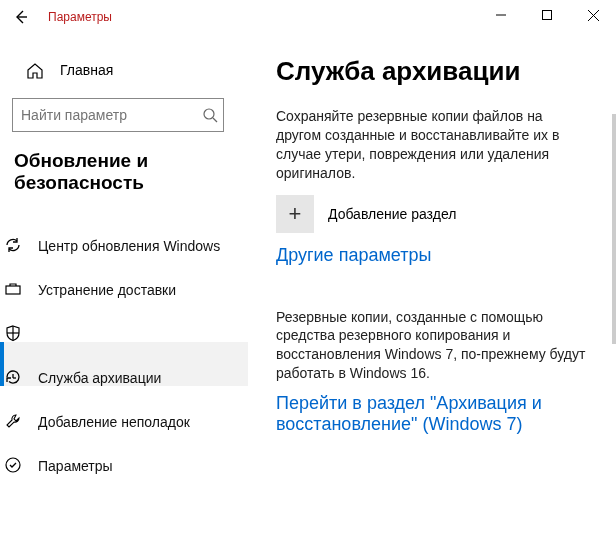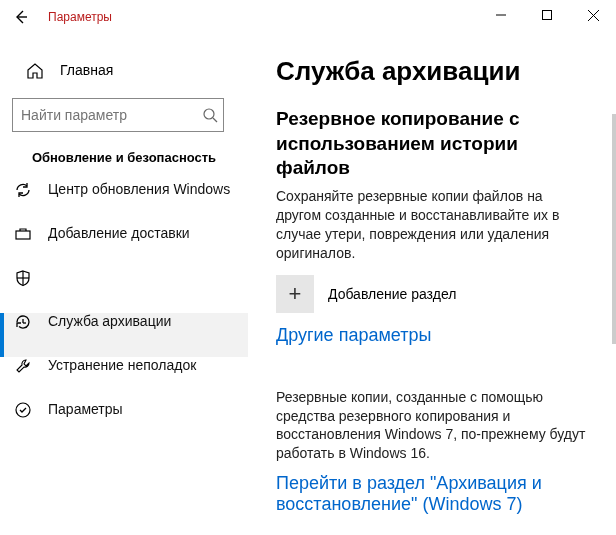--- a/index.html
+++ b/index.html
@@ -62,31 +62,30 @@
     display: flex; align-items: center;
     padding: 0 8px;
     background: #fff;
   }
   .search-wrap input {
     flex: 1; border: none; outline: none;
     font-size: 14px; color: #555;
     background: transparent;
   }
   .section-label {
-    font-size: 13px;
+    font-size: 19px;
     font-weight: 600;
     padding: 4px 14px 16px 14px;
-    text-align: center;
   }
   .nav-list { display: flex; flex-direction: column; }
   .nav-item {
-    display: flex; align-items: flex-start;
+    display: flex; align-items: flex-end;
     gap: 16px;
     height: 44px;
-    padding: 0 10px;
+    padding: 0 0;
     font-size: 14px;
     color: #111;
     border-left: 4px solid transparent;
     cursor: pointer;
   }
   .nav-item.active {
     border-left: 4px solid #0078d4;
     background: #f2f2f2;
   }
   .content {
@@ -206,21 +205,21 @@
           </span>
           <span>Центр обновления Windows</span>
         </div>
         <div class="nav-item">
           <span class="icon">
             <svg width="18" height="18" viewBox="0 0 18 18">
                 <rect x="2" y="6" width="14" height="8" stroke="#000" stroke-width="1.2" fill="none"></rect>
                 <path d="M6 6v-2h6v2" stroke="#000" stroke-width="1.2" fill="none"></path>
               </svg>
           </span>
-          <span>Добавление доставки</span>
+          <span>Устранение доставки</span>
         </div>
         <div class="nav-item">
           <span class="icon">
             <svg width="18" height="18" viewBox="0 0 18 18">
                 <path d="M9 2 L15 4 V9 C15 13 12 15.5 9 16.5 C6 15.5 3 13 3 9 V4 Z" stroke="#000" stroke-width="1.2" fill="none"></path>
                 <line x1="9" y1="2" x2="9" y2="16.5" stroke="#000" stroke-width="1.2"></line>
                 <line x1="3" y1="9" x2="15" y2="9" stroke="#000" stroke-width="1.2"></line>
               </svg>
           </span>
         </div>
@@ -234,39 +233,38 @@
               </svg>
           </span>
           <span>Служба архивации</span>
         </div>
         <div class="nav-item">
           <span class="icon">
             <svg width="18" height="18" viewBox="0 0 18 18">
                 <path d="M12 3a4 4 0 0 0-4 5L3 13l2 2 5-5a4 4 0 0 0 5-4l-3 3-2-2z" stroke="#000" stroke-width="1.1" fill="none"></path>
               </svg>
           </span>
-          <span>Устранение неполадок</span>
+          <span>Добавление неполадок</span>
         </div>
         <div class="nav-item">
           <span class="icon">
             <svg width="18" height="18" viewBox="0 0 18 18">
                 <circle cx="9" cy="9" r="7" stroke="#000" stroke-width="1.2" fill="none"></circle>
                 <path d="M6 9l2 2 4-4" stroke="#000" stroke-width="1.3" fill="none"></path>
               </svg>
           </span>
           <span>Параметры</span>
         </div>
       </div>
     </div>
 
     <div class="content">
       <h1>Служба архивации</h1>
 
       <div class="content-section">
-        <h2>Резервное копирование с использованием истории файлов</h2>
         <p>Сохраняйте резервные копии файлов на другом созданные и восстанавливайте их в случае утери, повреждения или удаления оригиналов.</p>
         <div class="add-row">
           <div class="add-tile">+</div>
           <span>Добавление раздел</span>
         </div>
         <span class="link">Другие параметры</span>
       </div>
 
       <div class="content-section">
         <p>Резервные копии, созданные с помощью средства резервного копирования и восстановления Windows 7, по-прежнему будут работать в Windows 16.</p>

